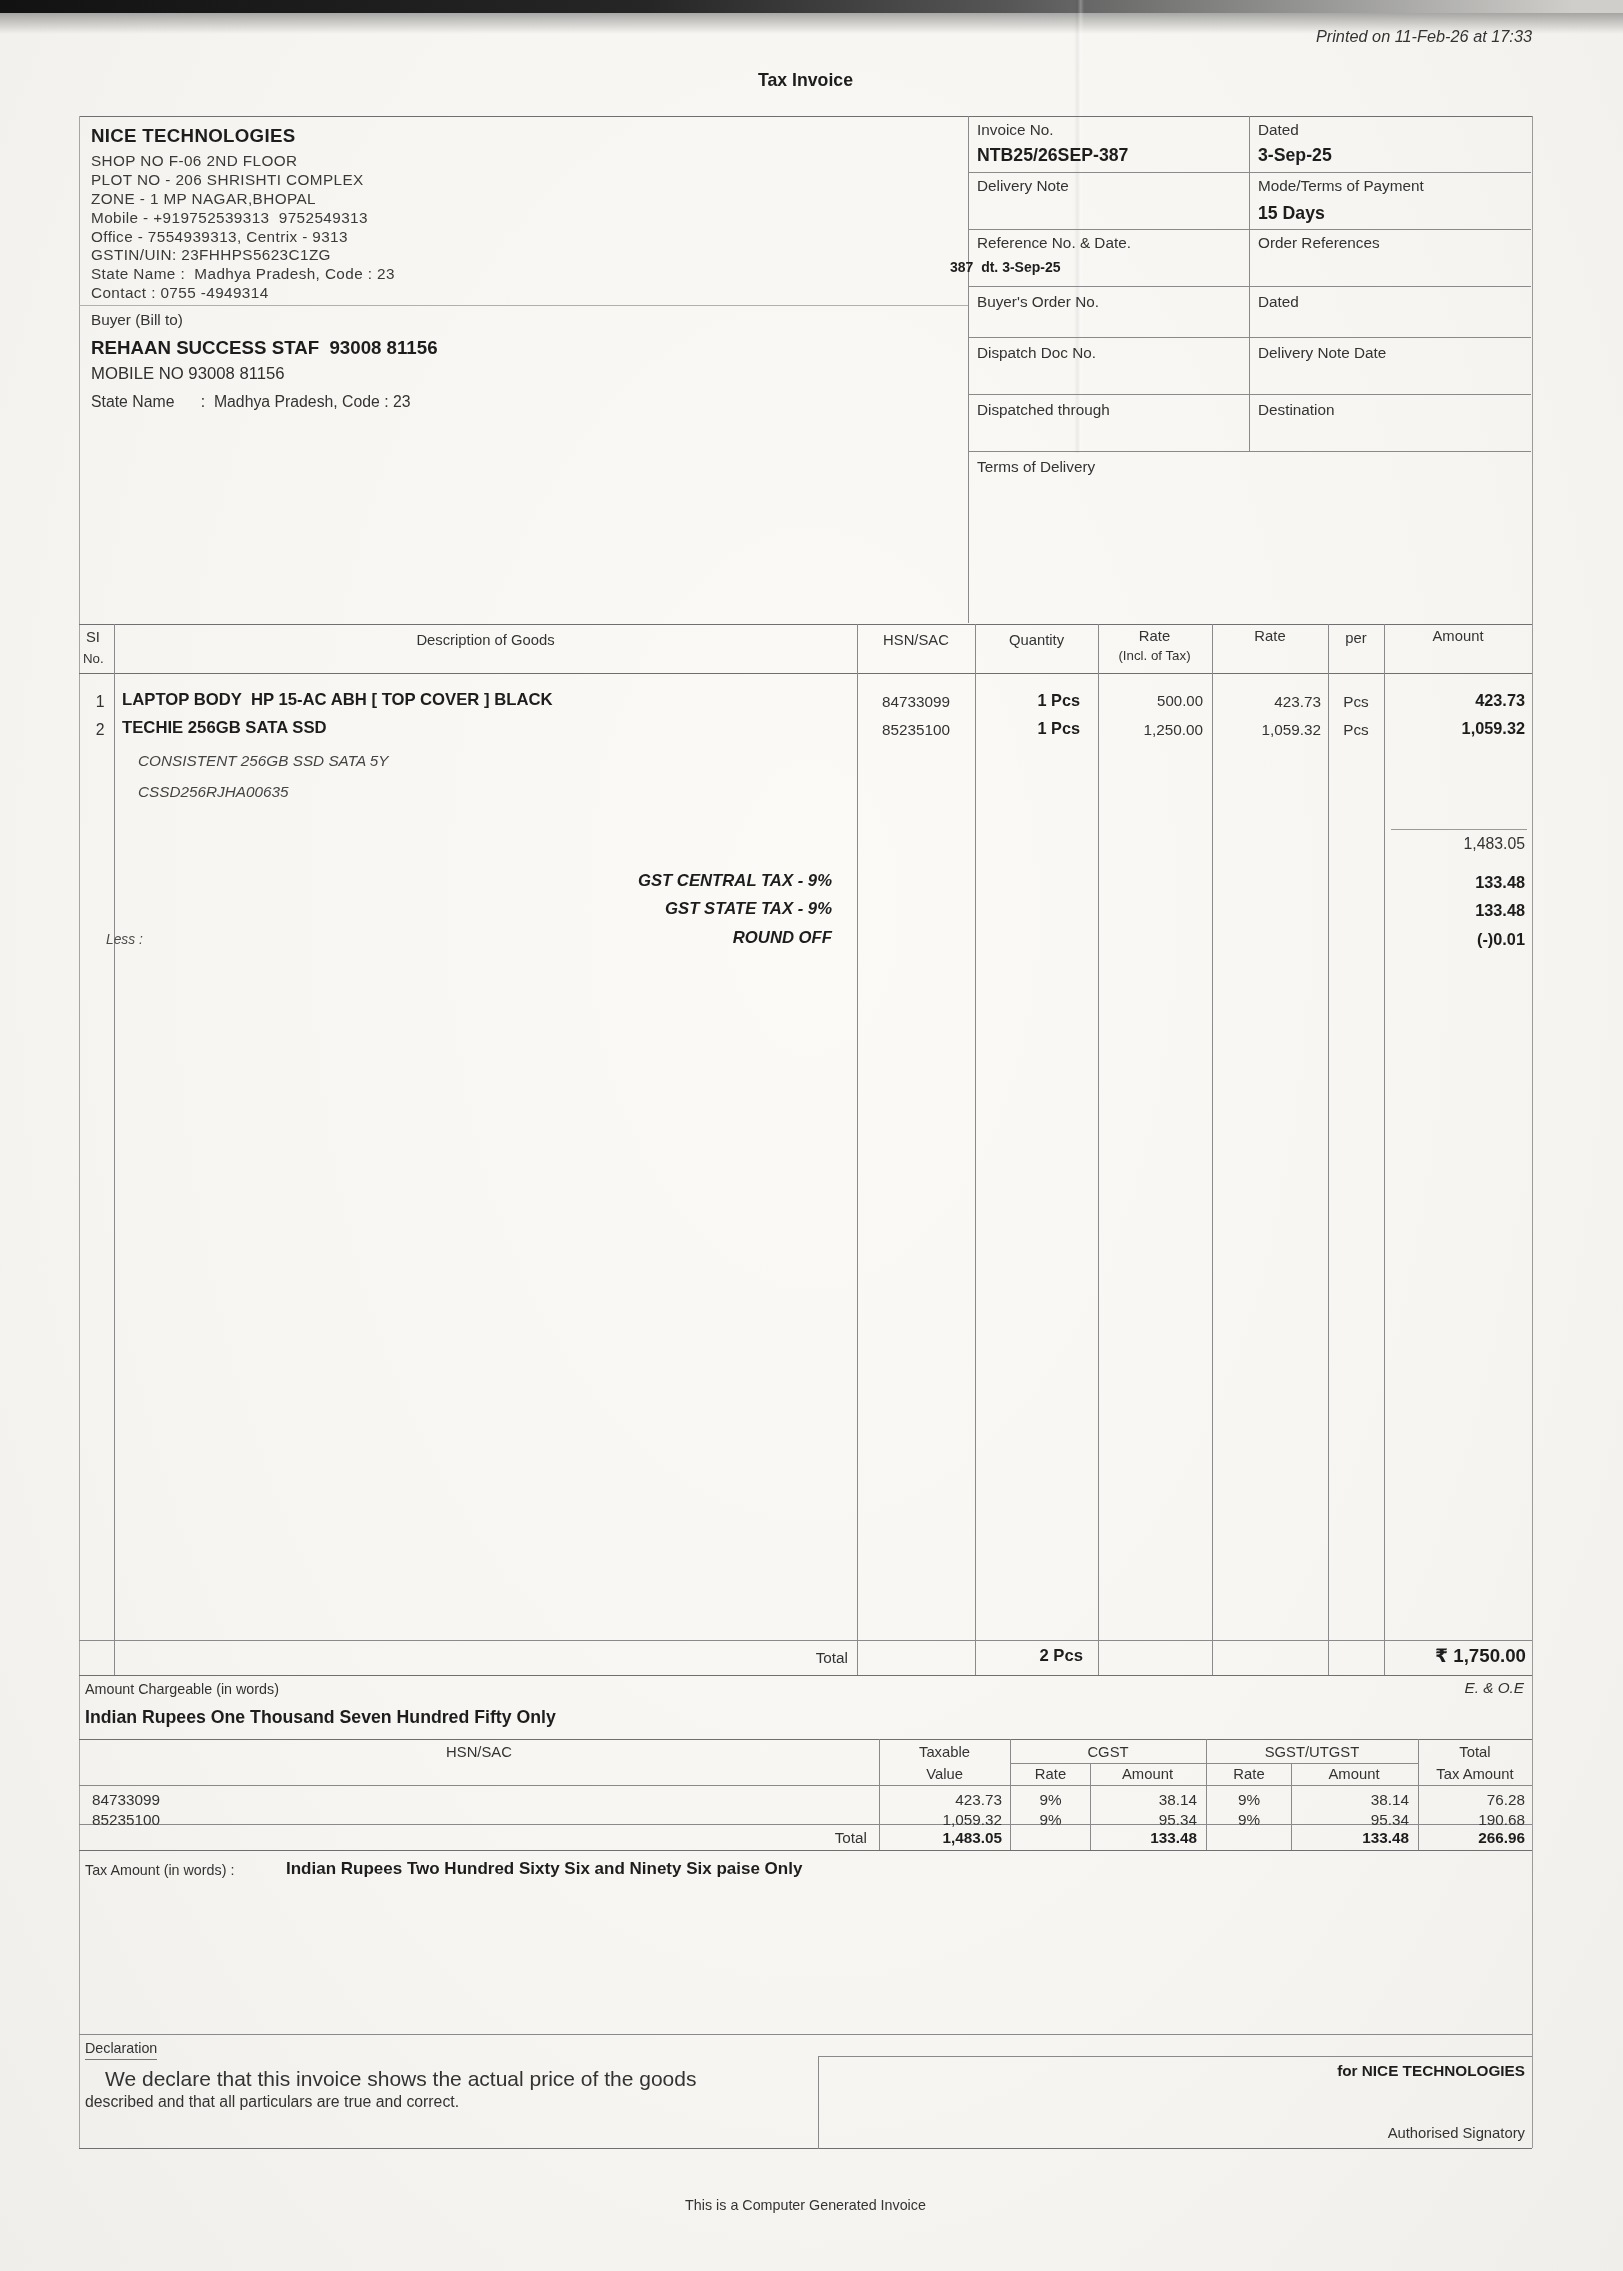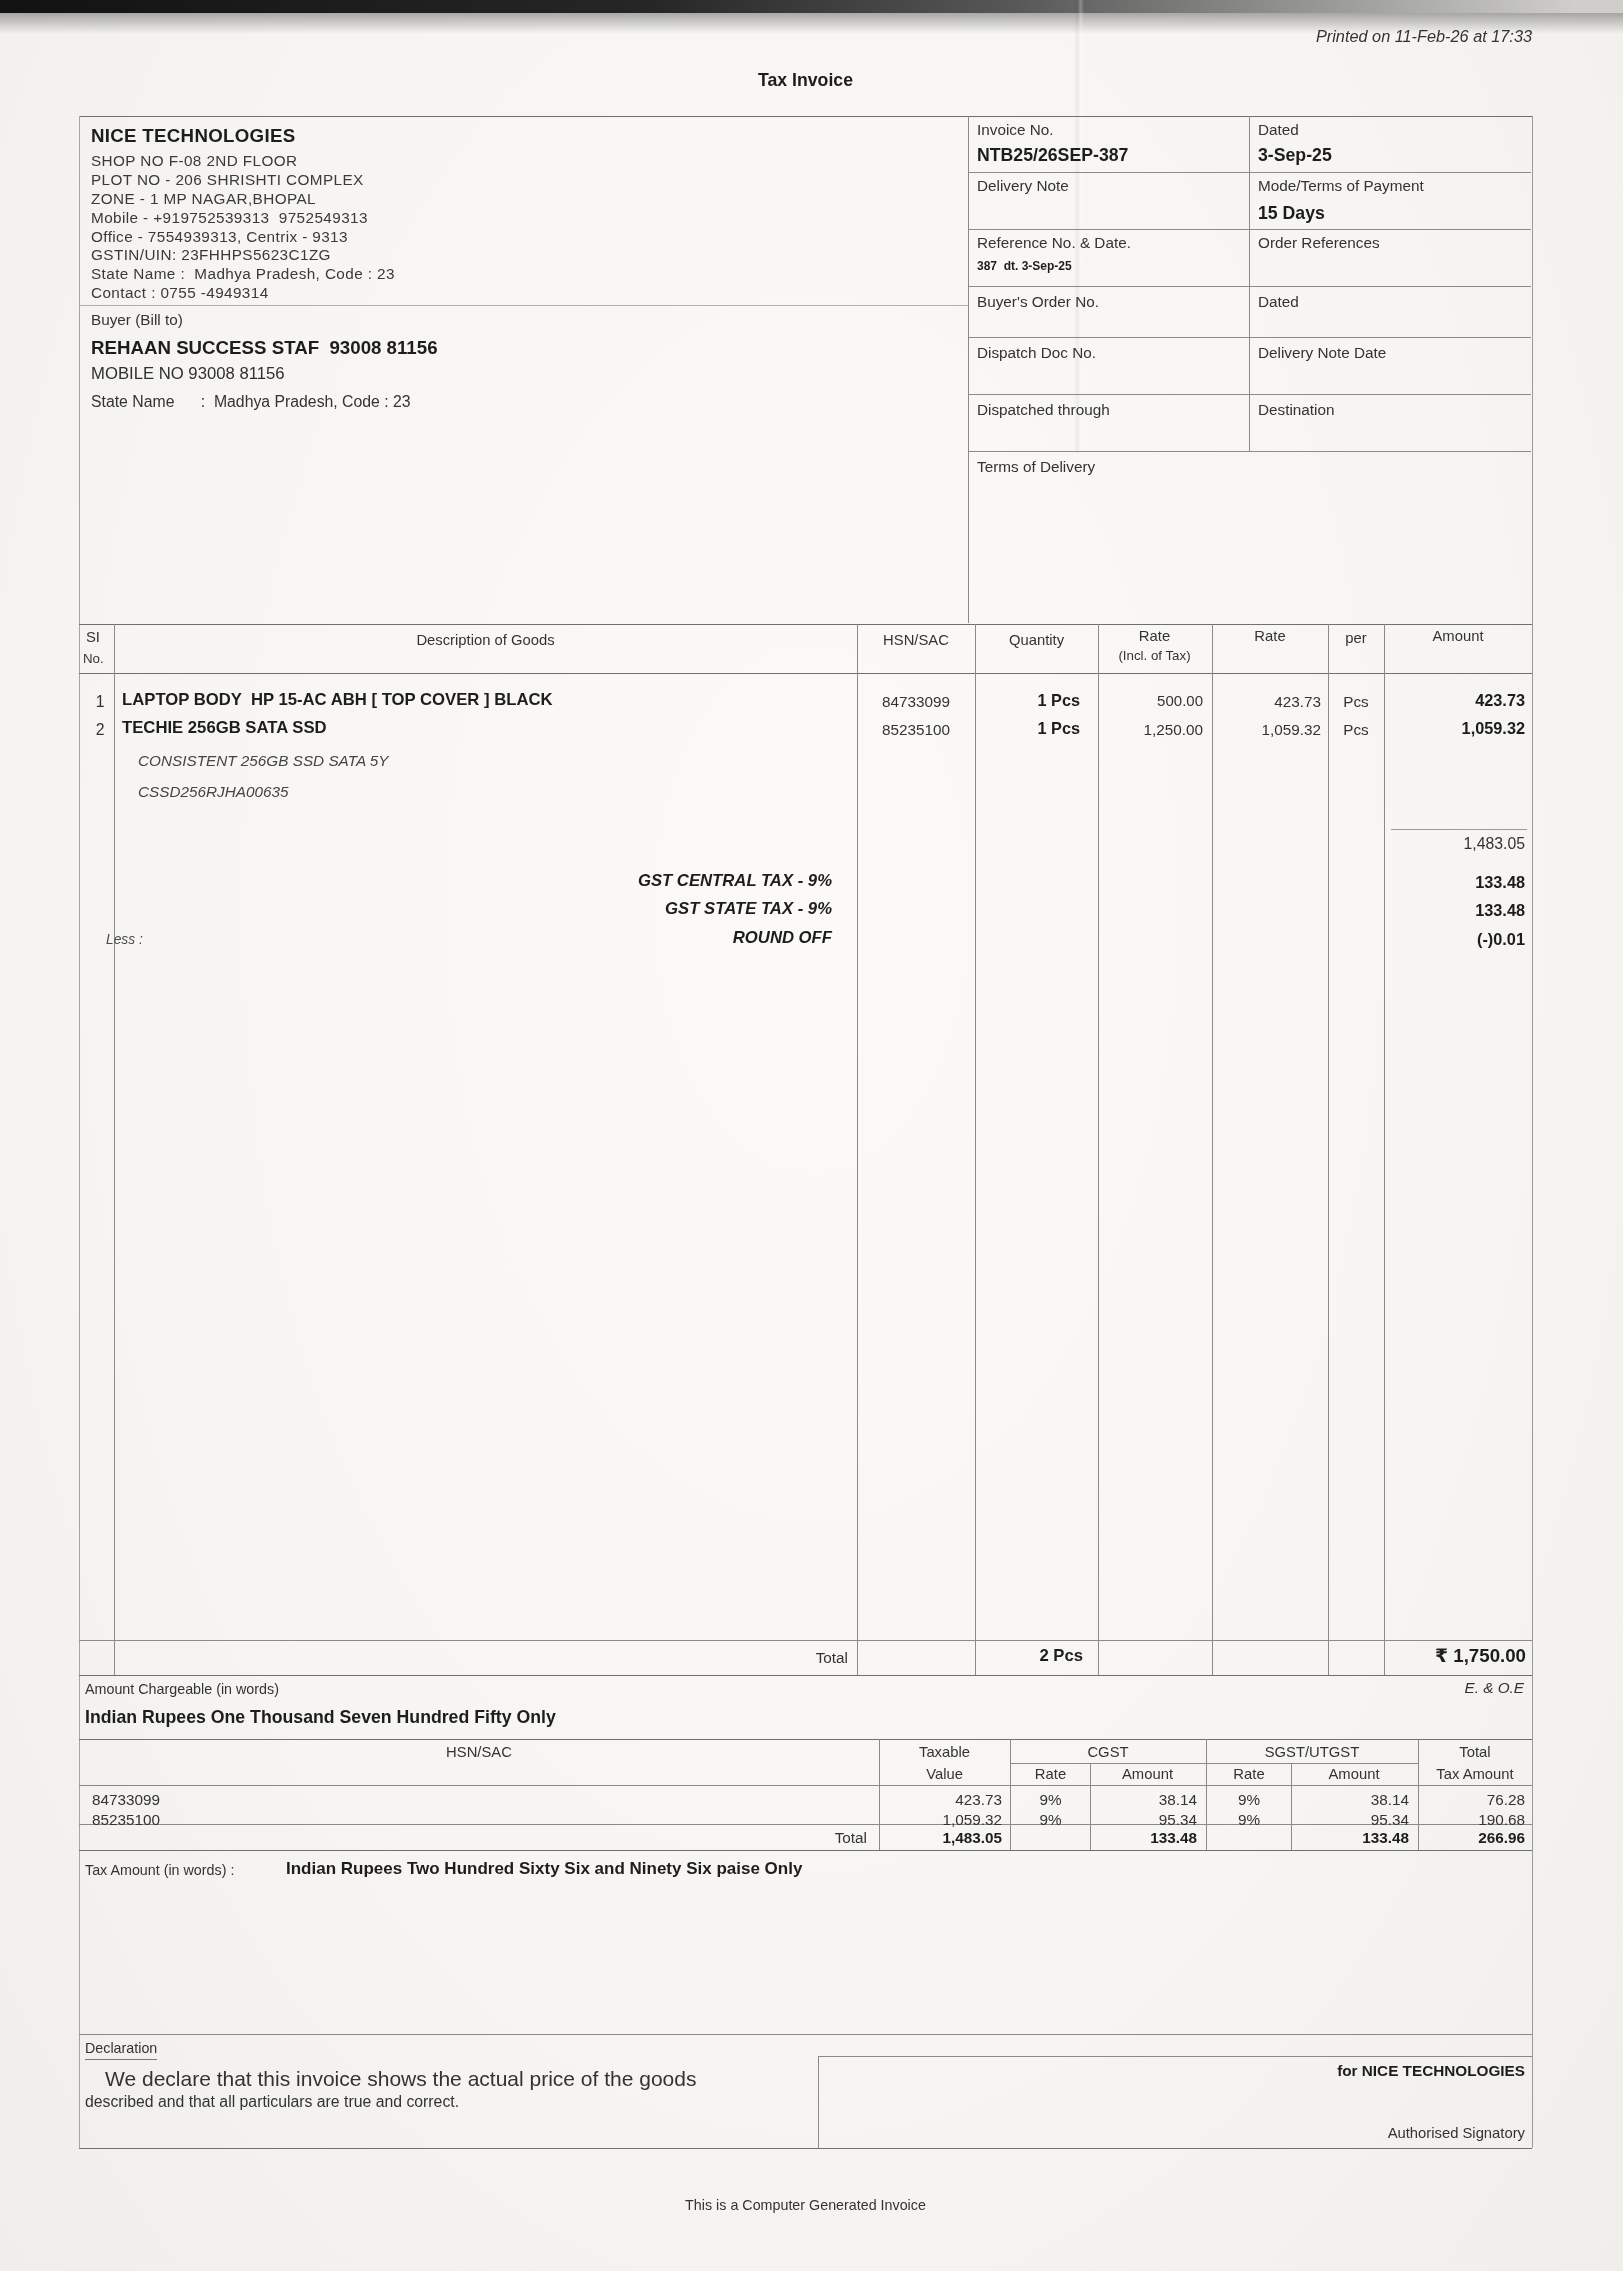--- a/index.html
+++ b/index.html
@@ -35,21 +35,21 @@
 
   <span class="t i" style="left:1084px;top:25.6px;width:448px;text-align:right;font-size:16.3px;">Printed on 11-Feb-26 at 17:33</span>
   <span class="t b c" style="left:79px;top:69px;width:1453px;font-size:17.7px;">Tax Invoice</span>
 
   <div class="hl" style="left:79px;top:116px;width:1453px;background:#6f6f6f;"></div>
   <div class="hl" style="left:79px;top:2148px;width:1453px;background:#6f6f6f;"></div>
   <div class="vl" style="left:79px;top:116px;height:2032px;background:#a5a5a3;"></div>
   <div class="vl" style="left:1532px;top:116px;height:2032px;background:#9a9a98;"></div>
 
   <span class="t b" style="left:91px;top:124px;font-size:18.7px;letter-spacing:0.3px;">NICE TECHNOLOGIES</span>
-  <span class="t" style="left:91px;top:152px;font-size:15.3px;line-height:18.3px;letter-spacing:0.4px;color:#3a3a3a;">SHOP NO F-08 2ND FLOOR</span>
+  <span class="t" style="left:91px;top:152px;font-size:15.3px;line-height:18.3px;letter-spacing:0.4px;color:#3a3a3a;">SHOP NO F-06 2ND FLOOR</span>
   <span class="t" style="left:91px;top:170px;font-size:15.3px;letter-spacing:0.4px;color:#3a3a3a;">PLOT NO - 206 SHRISHTI COMPLEX</span>
   <span class="t" style="left:91px;top:189px;font-size:15.3px;letter-spacing:0.4px;color:#3a3a3a;">ZONE - 1 MP NAGAR,BHOPAL</span>
   <span class="t" style="left:91px;top:208px;font-size:15.3px;letter-spacing:0.4px;color:#3a3a3a;">Mobile - +919752539313  9752549313</span>
   <span class="t" style="left:91px;top:227px;font-size:15.3px;letter-spacing:0.4px;color:#3a3a3a;">Office - 7554939313, Centrix - 9313</span>
   <span class="t" style="left:91px;top:245px;font-size:15.3px;letter-spacing:0.4px;color:#3a3a3a;">GSTIN/UIN: 23FHHPS5623C1ZG</span>
   <span class="t" style="left:91px;top:264px;font-size:15.3px;letter-spacing:0.4px;color:#3a3a3a;">State Name :  Madhya Pradesh, Code : 23</span>
   <span class="t" style="left:91px;top:283px;font-size:15.3px;letter-spacing:0.4px;color:#3a3a3a;">Contact : 0755 -4949314</span>
 
   <div class="hl" style="left:79px;top:305px;width:890px;background:#b0b0ae;"></div>
   <span class="t" style="left:91px;top:310px;font-size:15.3px;">Buyer (Bill to)</span>
@@ -70,21 +70,21 @@
   <span class="t b" style="left:977px;top:144px;font-size:17.7px;">NTB25/26SEP-387</span>
   <span class="t" style="left:1258px;top:120px;">Dated</span>
   <span class="t b" style="left:1258px;top:144px;font-size:17.7px;">3-Sep-25</span>
 
   <span class="t" style="left:977px;top:176px;">Delivery Note</span>
   <span class="t b" style="left:977px;top:200px;font-size:17.7px;"></span>
   <span class="t" style="left:1258px;top:176px;">Mode/Terms of Payment</span>
   <span class="t b" style="left:1258px;top:202px;font-size:17.7px;">15 Days</span>
 
   <span class="t" style="left:977px;top:233px;">Reference No. &amp; Date.</span>
-  <span class="t b" style="left:977px;top:259px;font-size:12px;">387  dt. 3-Sep-25</span>
+  <span class="t b" style="left:950px;top:259px;font-size:14px;">387  dt. 3-Sep-25</span>
   <span class="t" style="left:1258px;top:233px;">Order References</span>
   <span class="t b" style="left:1258px;top:259px;font-size:17.7px;"></span>
 
   <span class="t" style="left:977px;top:292px;">Buyer's Order No.</span>
   <span class="t" style="left:1258px;top:292px;">Dated</span>
 
   <span class="t" style="left:977px;top:343px;">Dispatch Doc No.</span>
   <span class="t" style="left:1258px;top:343px;">Delivery Note Date</span>
 
   <span class="t" style="left:977px;top:400px;">Dispatched through</span>

